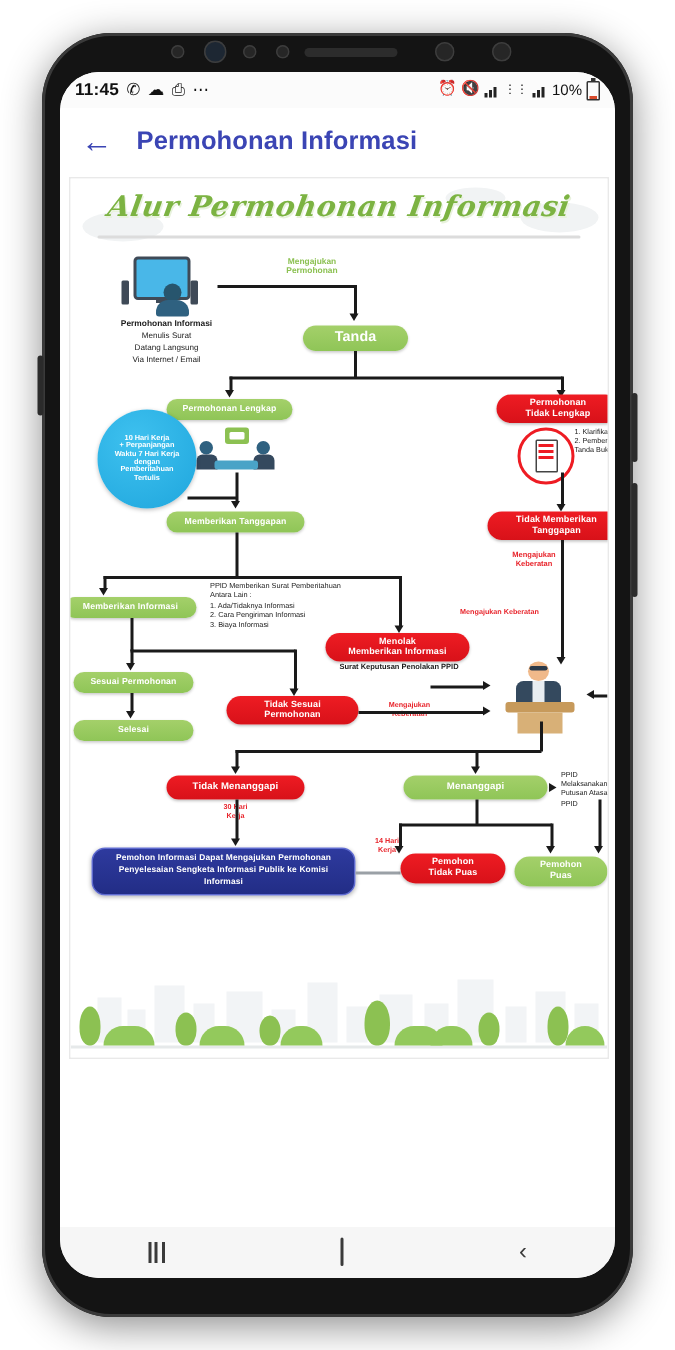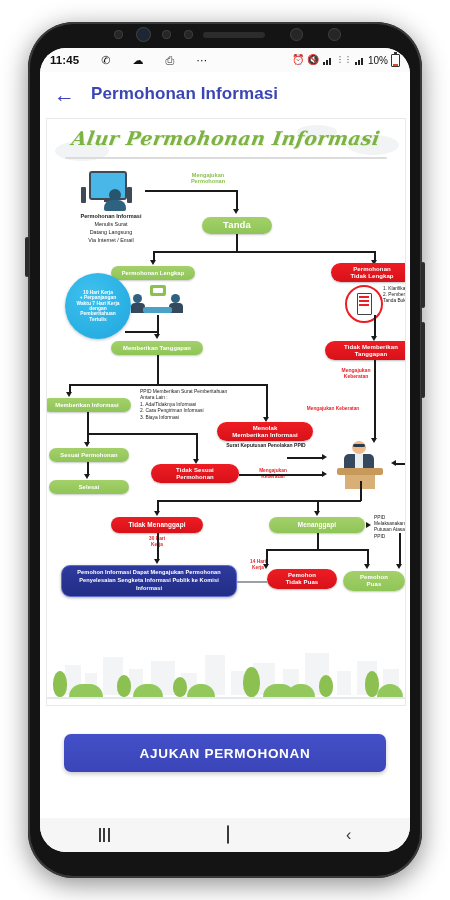--- a/index.html
+++ b/index.html
@@ -18,21 +18,21 @@
   .cam.c1{left:86px}.cam.c2{left:108px;width:15px;height:15px;top:5px;background:#1d2733}
   .cam.c3{left:134px}.cam.c4{left:156px}
   .cam.c5{left:262px;width:13px;height:13px;top:6px}.cam.c6{left:300px;width:13px;height:13px;top:6px}
   .sidebtn{position:absolute;right:-3px;width:4px;border-radius:3px;background:#2b2b2b;}
   .sidebtn.a{top:240px;height:46px}.sidebtn.b{top:300px;height:76px}
   .sidebtn.l{left:-3px;right:auto;top:215px;height:40px}
 
   
   .statusbar{height:24px;background:#fbfbfb;display:flex;align-items:center;
              justify-content:space-between;padding:0 10px;font-size:11px;color:#111;}
-  .sb-left{display:flex;align-items:center;gap:22px;}
+  .sb-left{display:flex;align-items:center;gap:5px;}
   .sb-right{display:flex;align-items:center;gap:3px;font-size:10px;}
   .sb-time{font-size:11.5px;font-weight:600;letter-spacing:.1px;}
   .ic{display:inline-block;line-height:1;}
   .bars{display:inline-block;width:10px;height:9px;position:relative;}
   .bars i{position:absolute;bottom:0;width:2px;background:#222;}
   .bars i:nth-child(1){left:0;height:3px}.bars i:nth-child(2){left:3px;height:5px}
   .bars i:nth-child(3){left:6px;height:7px}.bars i:nth-child(4){left:9px;height:9px;display:none}
   .batt{display:inline-block;width:7px;height:11px;border:1px solid #333;border-radius:1px;position:relative;}
   .batt::after{content:"";position:absolute;left:1px;bottom:0;right:1px;height:1.5px;background:#d94a2b;}
   .batt::before{content:"";position:absolute;left:2px;top:-2.5px;width:3px;height:1.5px;background:#333;}
@@ -379,23 +379,20 @@
               <div class="bush" style="left:86px;width:30px;"></div>
               <div class="bush" style="left:140px;width:28px;"></div>
               <div class="bush" style="left:216px;width:32px;"></div>
               <div class="bush" style="left:240px;width:28px;"></div>
               <div class="bush" style="left:330px;width:26px;"></div>
             </div>
 
           </div>
         </div>
 
-        <div class="cta-wrap">
-          <button class="cta">AJUKAN PERMOHONAN</button>
-        </div>
       </div>
 
       <div class="navbar">
         <span class="nav-ic nav-recents">
             <i></i>
             <i></i>
             <i></i>
           </span>
         <span class="nav-ic"><span class="nav-home"></span></span>
         <span class="nav-ic">‹</span>

